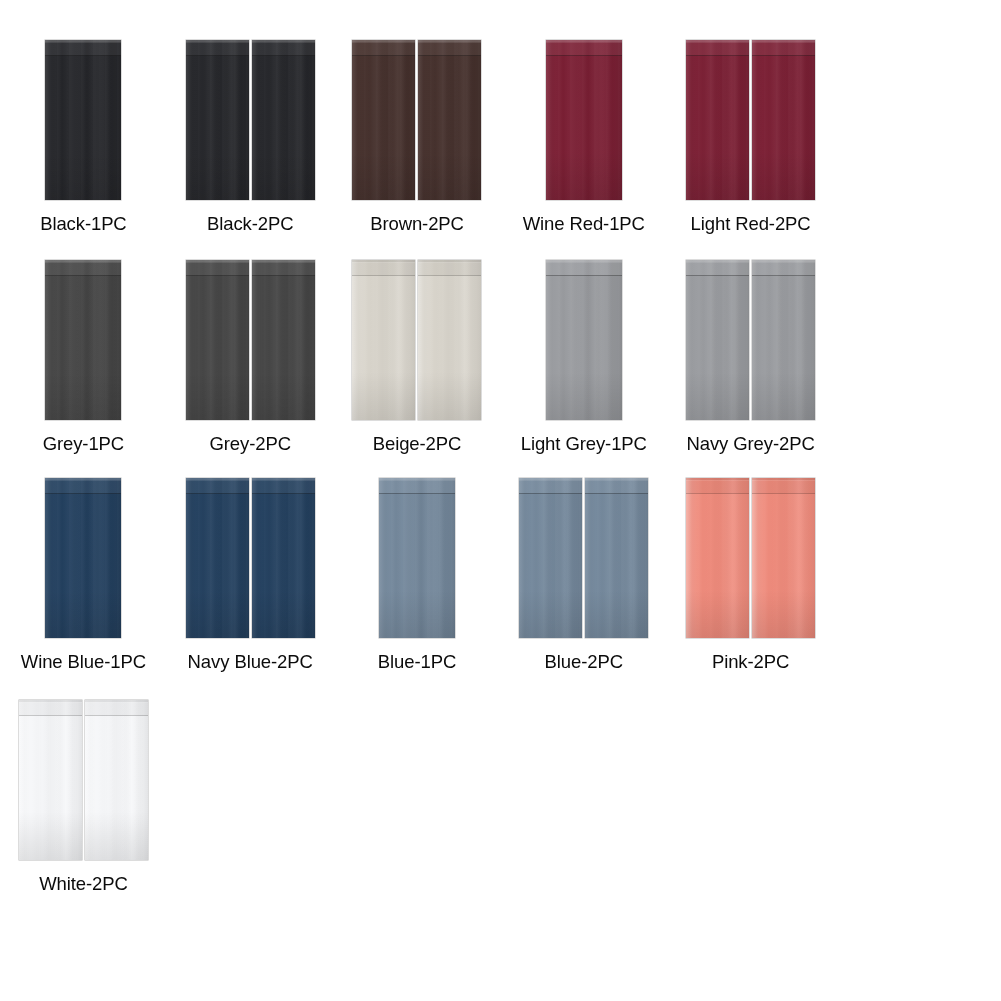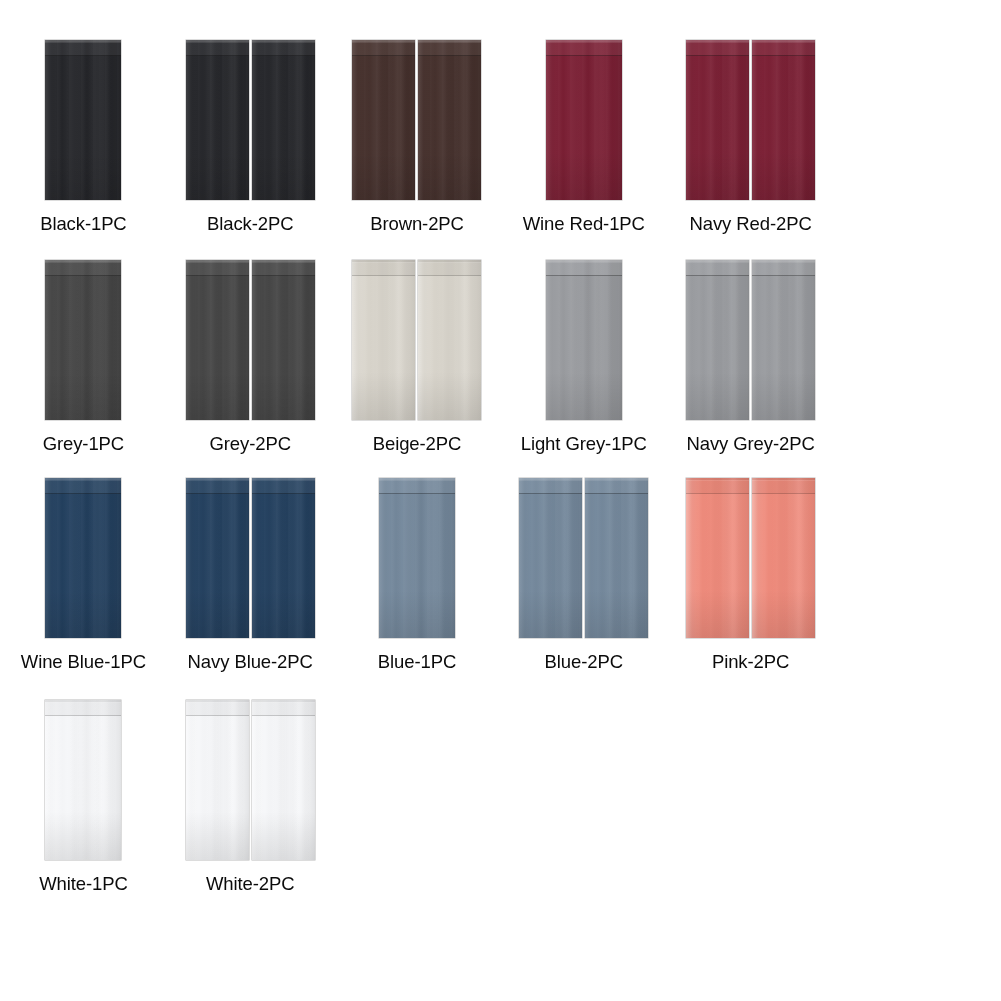--- a/index.html
+++ b/index.html
@@ -241,21 +241,21 @@
             <div class="panel-toplip"></div>
           </div>
           <div class="curtain-panel narrow" style="background: rgb(123, 31, 52);">
             <div class="panel-sheen"></div>
             <div class="panel-vgrain"></div>
             <div class="panel-bottomshade"></div>
             <div class="panel-header"></div>
             <div class="panel-toplip"></div>
           </div>
         </div>
-        <div class="swatch-label">Navy Red-2PC</div>
+        <div class="swatch-label">Light Red-2PC</div>
       </div>
     </div>
     <div class="swatch-row row-1">
       <div class="swatch-cell">
         <div class="panel-stage">
           <div class="curtain-panel wide" style="background: rgb(69, 69, 69);">
             <div class="panel-sheen"></div>
             <div class="panel-vgrain"></div>
             <div class="panel-bottomshade"></div>
             <div class="panel-header"></div>
@@ -413,32 +413,20 @@
             <div class="panel-header"></div>
             <div class="panel-toplip"></div>
           </div>
         </div>
         <div class="swatch-label">Pink-2PC</div>
       </div>
     </div>
     <div class="swatch-row row-3">
       <div class="swatch-cell">
         <div class="panel-stage">
-          <div class="curtain-panel wide light" style="background: rgb(246, 247, 249);">
-            <div class="panel-sheen"></div>
-            <div class="panel-vgrain"></div>
-            <div class="panel-bottomshade"></div>
-            <div class="panel-header"></div>
-            <div class="panel-toplip"></div>
-          </div>
-        </div>
-        <div class="swatch-label">White-1PC</div>
-      </div>
-      <div class="swatch-cell">
-        <div class="panel-stage">
           <div class="curtain-panel narrow light" style="background: rgb(246, 247, 249);">
             <div class="panel-sheen"></div>
             <div class="panel-vgrain"></div>
             <div class="panel-bottomshade"></div>
             <div class="panel-header"></div>
             <div class="panel-toplip"></div>
           </div>
           <div class="curtain-panel narrow light" style="background: rgb(246, 247, 249);">
             <div class="panel-sheen"></div>
             <div class="panel-vgrain"></div>

